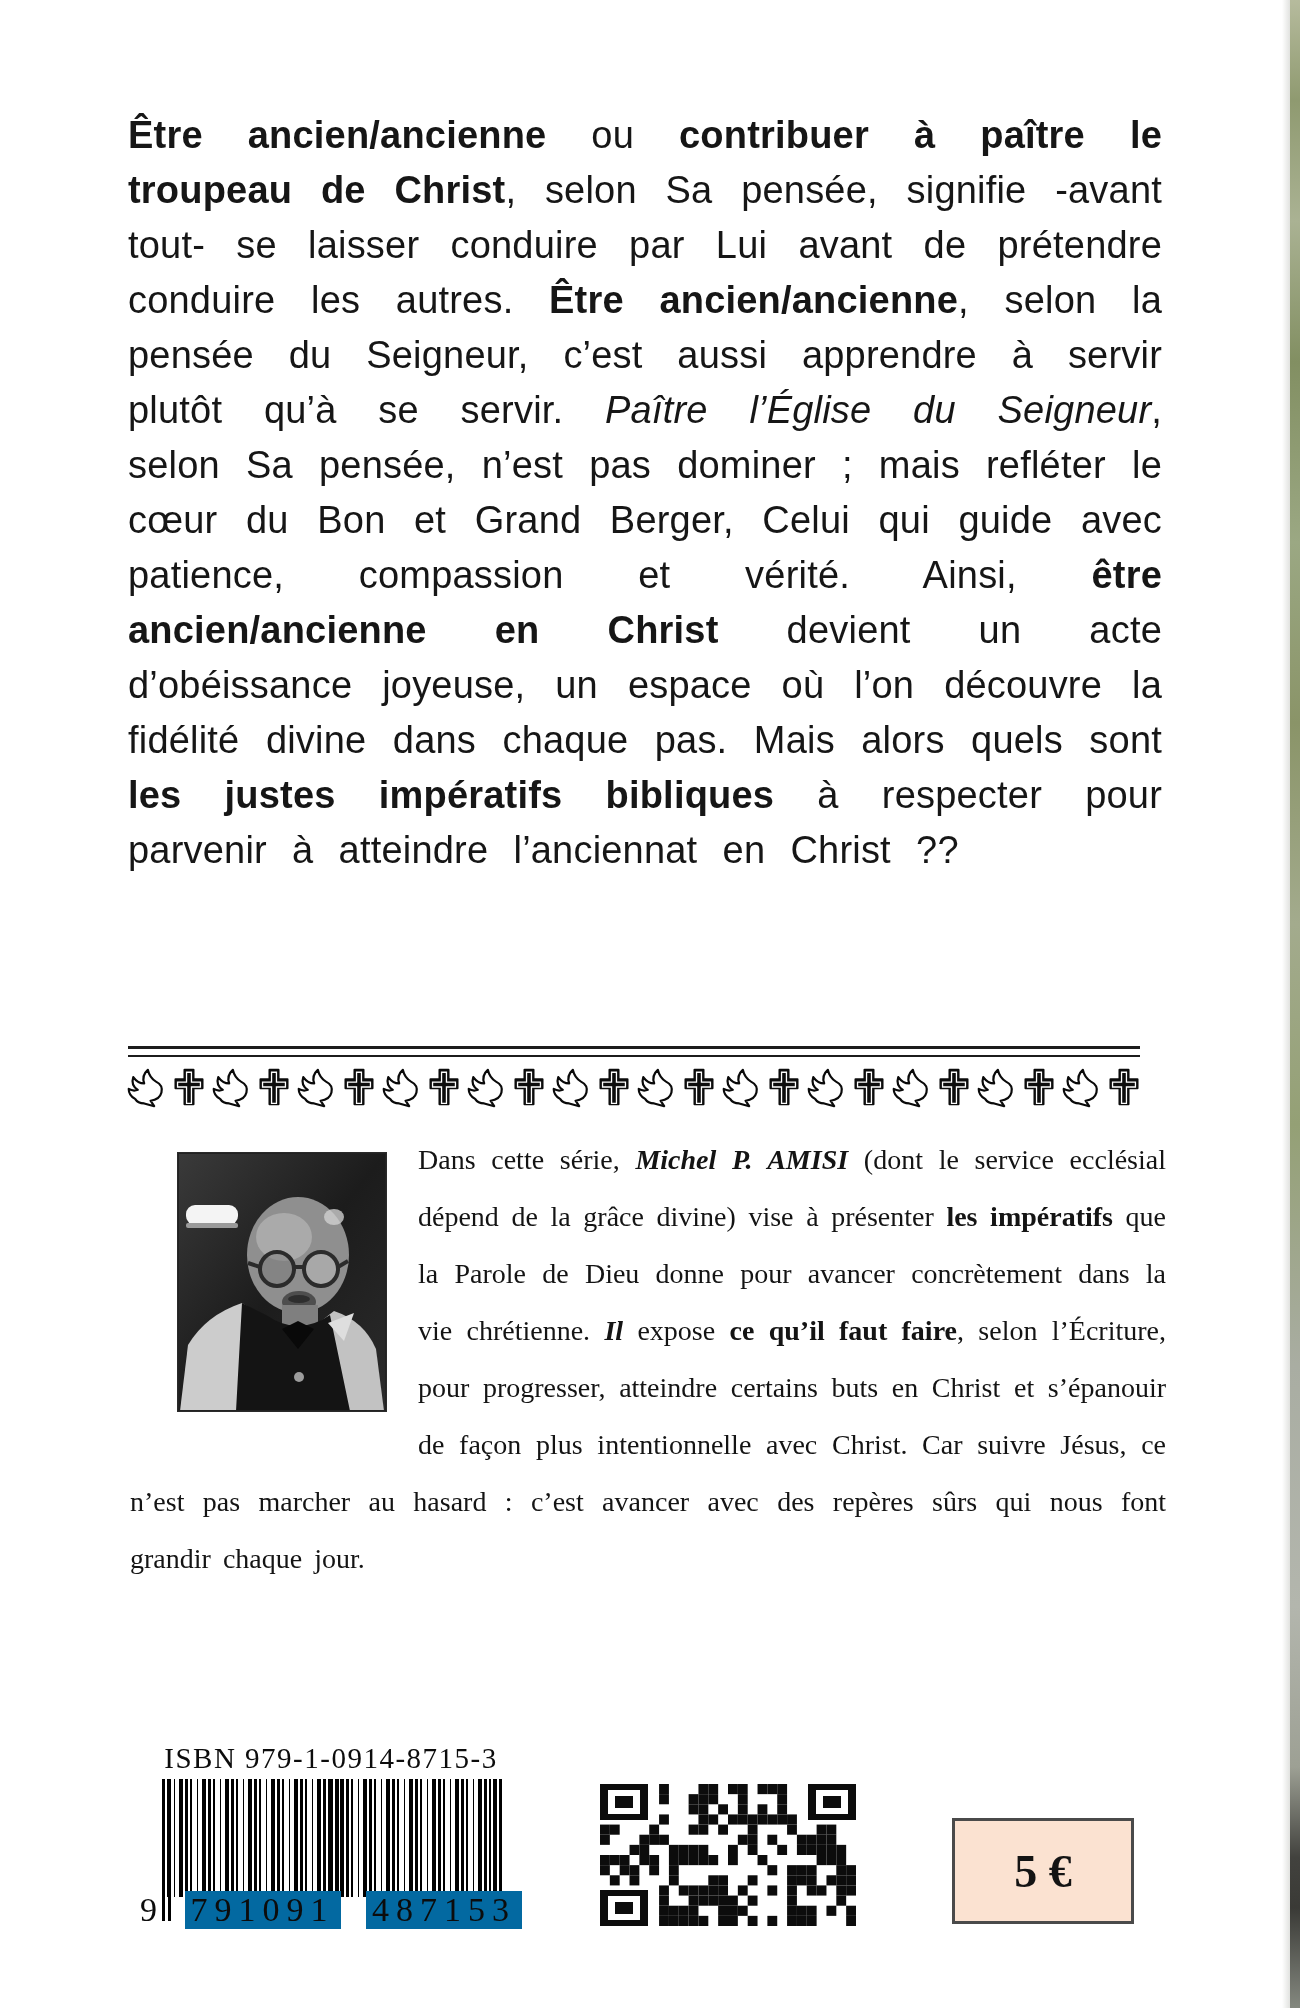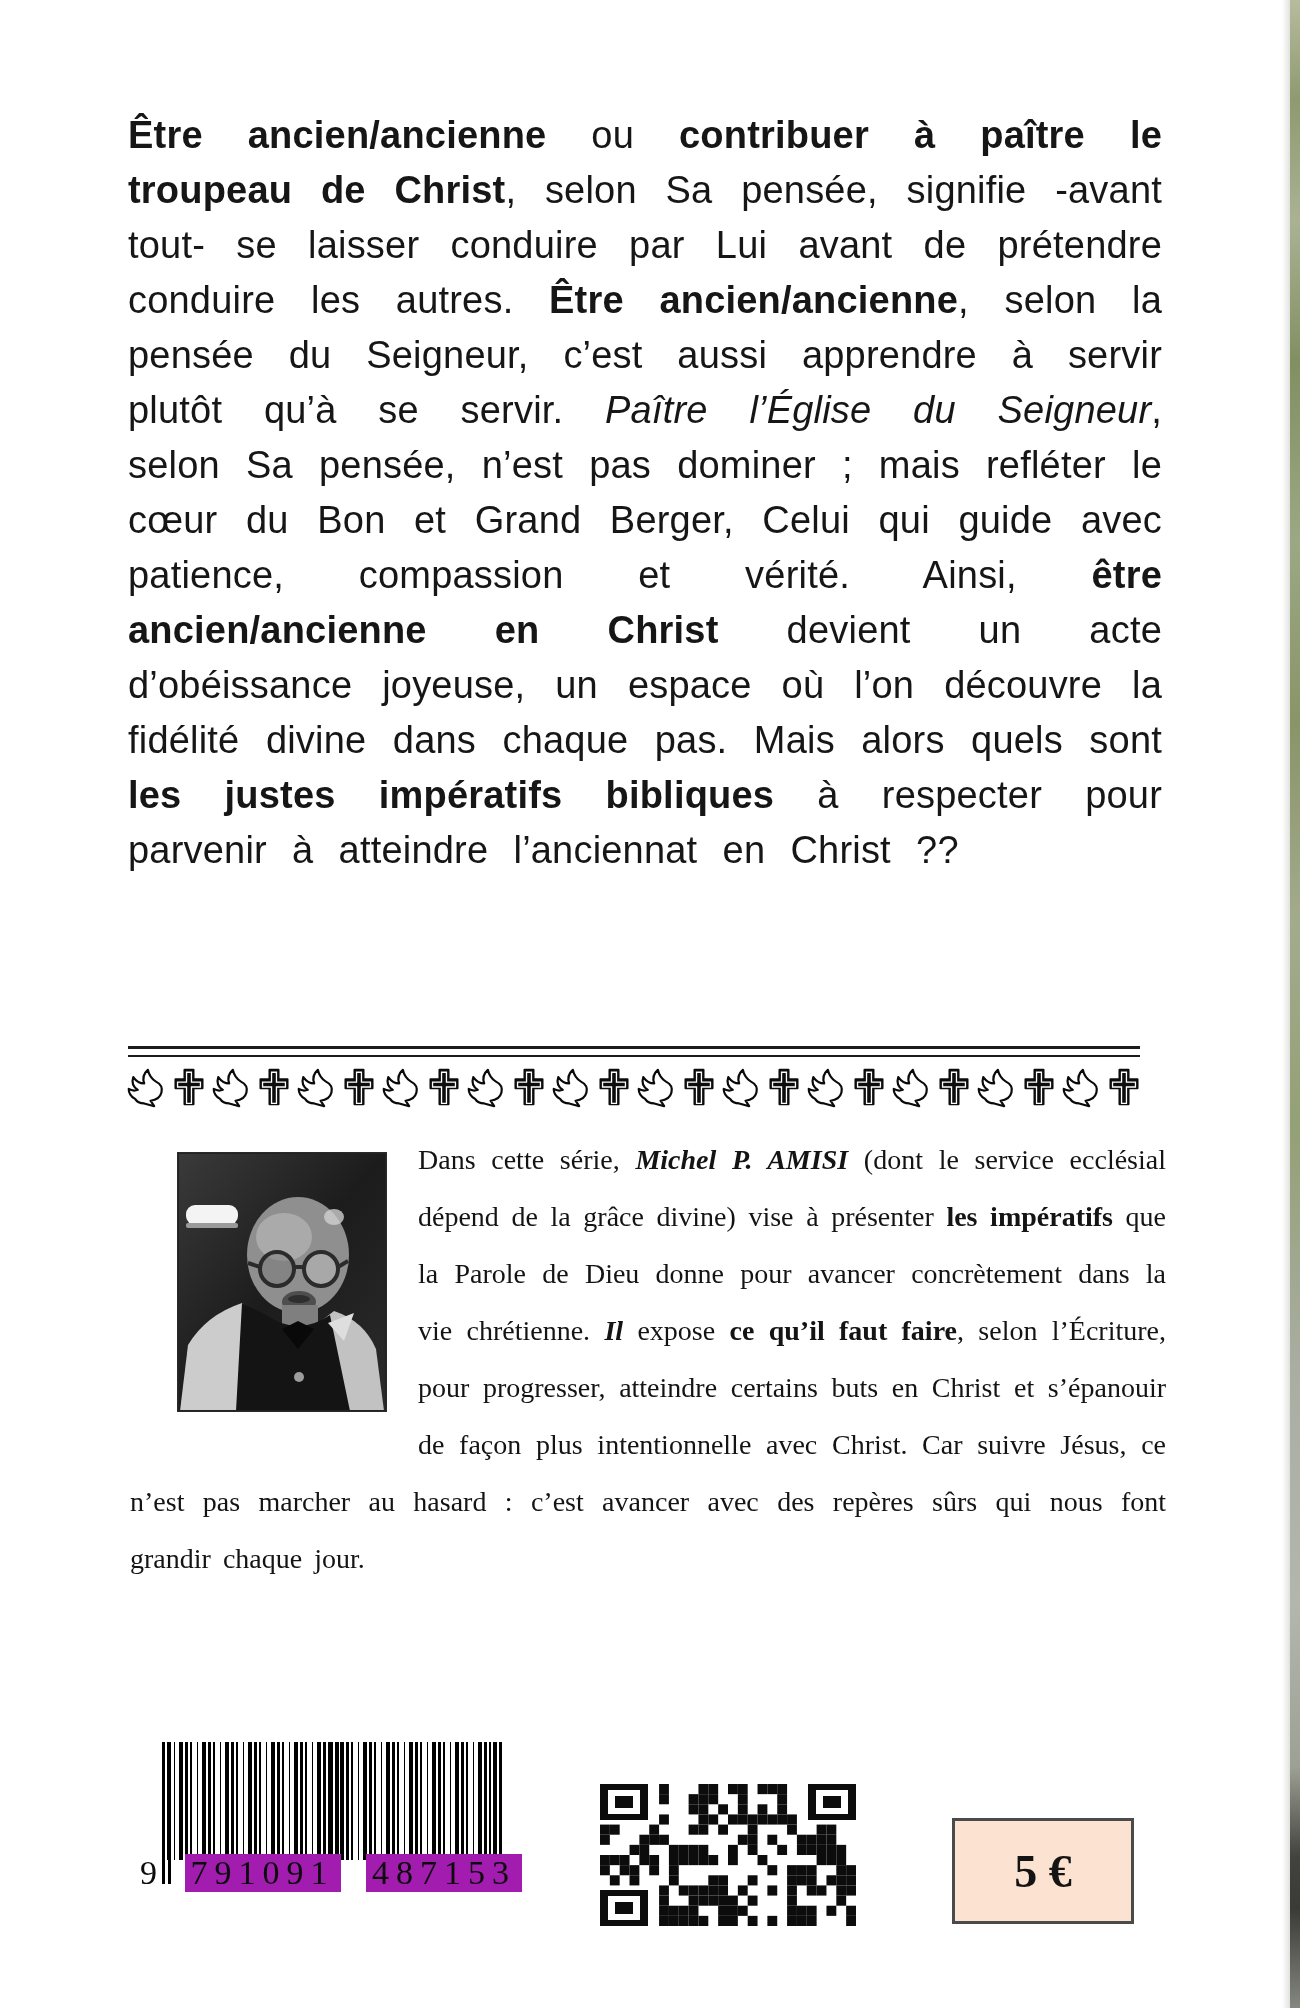--- a/index.html
+++ b/index.html
@@ -53,21 +53,21 @@
       #000 0 3px,#fff 3px 5px,#000 5px 7px,#fff 7px 12px,
       #000 12px 13px,#fff 13px 17px,#000 17px 21px,#fff 21px 23px);
   }
   .bc-guard{position:absolute;top:0;width:3px;height:142px;background:#000;}
   .g1{left:22px}.g2{left:28px}.g3{left:190px}.g4{left:196px}.g5{left:353px}.g6{left:359px}
   .bc-digits{
     position:absolute;left:0;top:112px;width:382px;display:flex;
     justify-content:space-between;align-items:flex-start;
     font-size:34px;font-weight:500;
   }
-  .bc-digits .grp{background:#a21caf;padding:0 6px;letter-spacing:7px;}
+  .bc-digits .grp{background:#0369a1;padding:0 6px;letter-spacing:7px;}
   .bc-digits .lead{padding-right:2px;}
   .qr-code{position:absolute;left:600px;top:1784px;width:256px;height:142px;line-height:0;}
   .price-tag{
     position:absolute;left:952px;top:1818px;width:182px;height:106px;
     border:3px solid #4a4a4a;box-sizing:border-box;
     display:flex;align-items:center;justify-content:center;
     font-family:"Liberation Serif",serif;font-weight:bold;font-size:46px;color:#141414;
   }
   
   .foliage-strip{
@@ -207,20 +207,21 @@
       <path d="M64 150 L88 162 Q120 184 152 162 L172 258 L58 258 Z" fill="#141414"></path>
       <path d="M104 176 L120 196 L136 176 L120 168 Z" fill="#090909"></path>
       <path d="M150 170 L176 160 L166 188 Z" fill="#dedede"></path>
       <circle cx="121" cy="224" r="5" fill="#9d9d9d"></circle>
       <rect x="0" y="0" width="208" height="258" fill="none" stroke="#222" stroke-width="2"></rect>
     </svg>
     <p style="margin:0"><span class="run-n">Dans cette série, </span><span class="run-bi">Michel P. AMISI</span><span class="run-n"> (dont le service ecclésial dépend de la grâce divine) vise à présenter </span><span class="run-b">les impératifs</span><span class="run-n"> que la Parole de Dieu donne pour avancer concrètement dans la vie chrétienne. </span><span class="run-bi">Il</span><span class="run-n"> expose </span><span class="run-b">ce qu’il faut faire</span><span class="run-n">, selon l’Écriture, pour progresser, atteindre certains buts en Christ et s’épanouir de façon plus intentionnelle avec Christ. Car suivre Jésus, ce n’est pas marcher au hasard : c’est avancer avec des repères sûrs qui nous font grandir chaque jour.</span></p>
   </section>
 
   <div class="barcode-block">
+    <div class="isbn-label">ISBN 979-1-0914-8715-3</div>
     <div class="bc-wrap">
       <div class="bc-bars"></div>
       <div class="bc-guard g1"></div>
       <div class="bc-guard g2"></div>
       <div class="bc-guard g3"></div>
       <div class="bc-guard g4"></div>
       <div class="bc-guard g5"></div>
       <div class="bc-guard g6"></div>
       <div class="bc-digits">
         <span class="lead">9</span>

